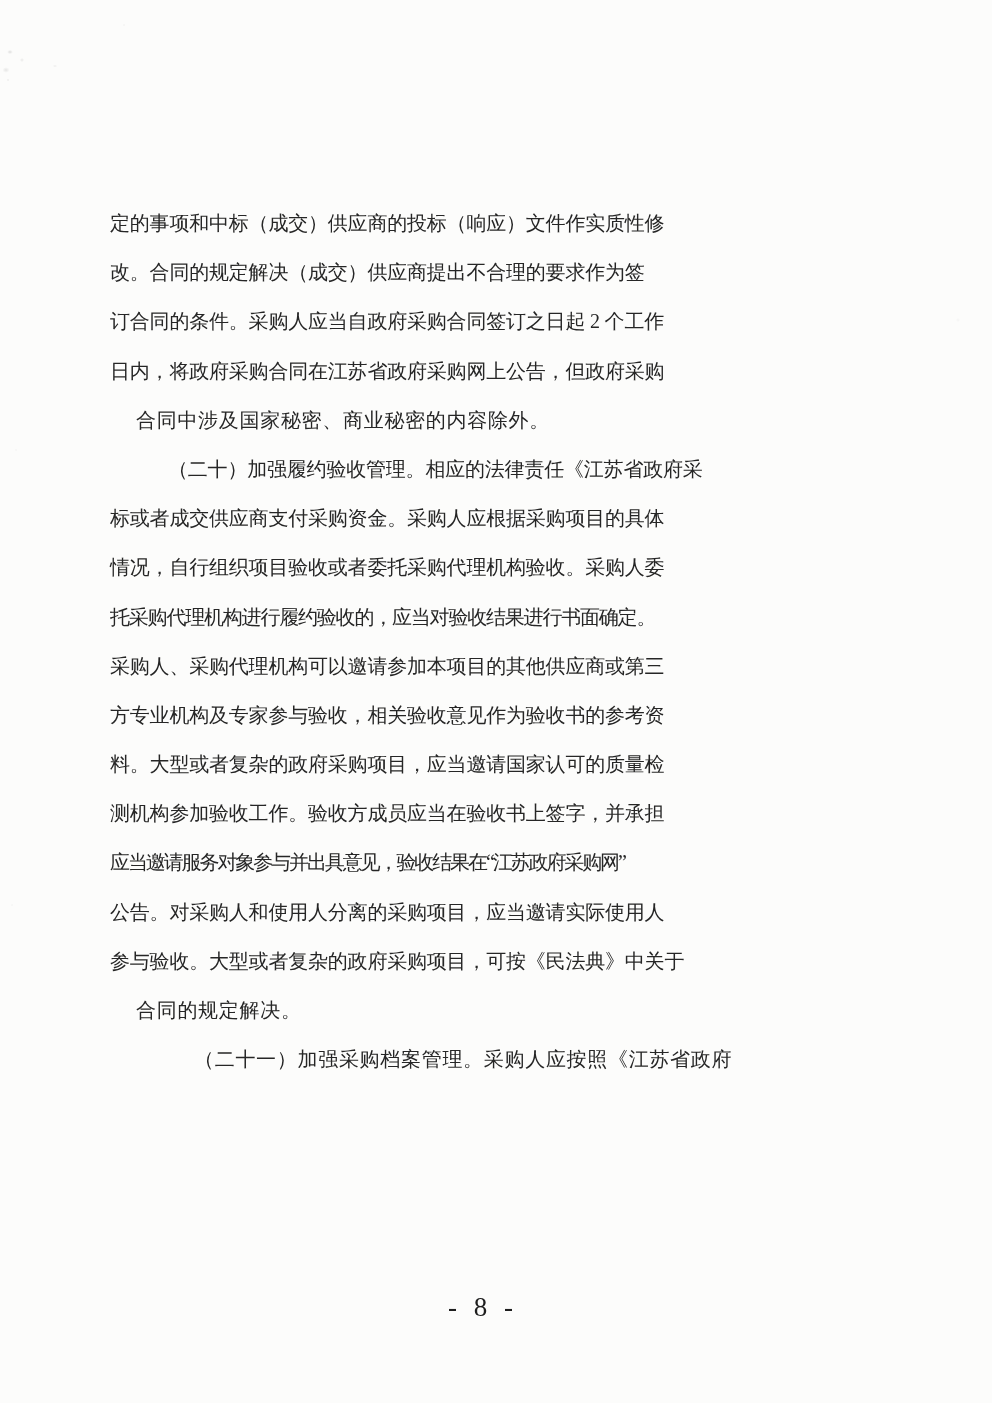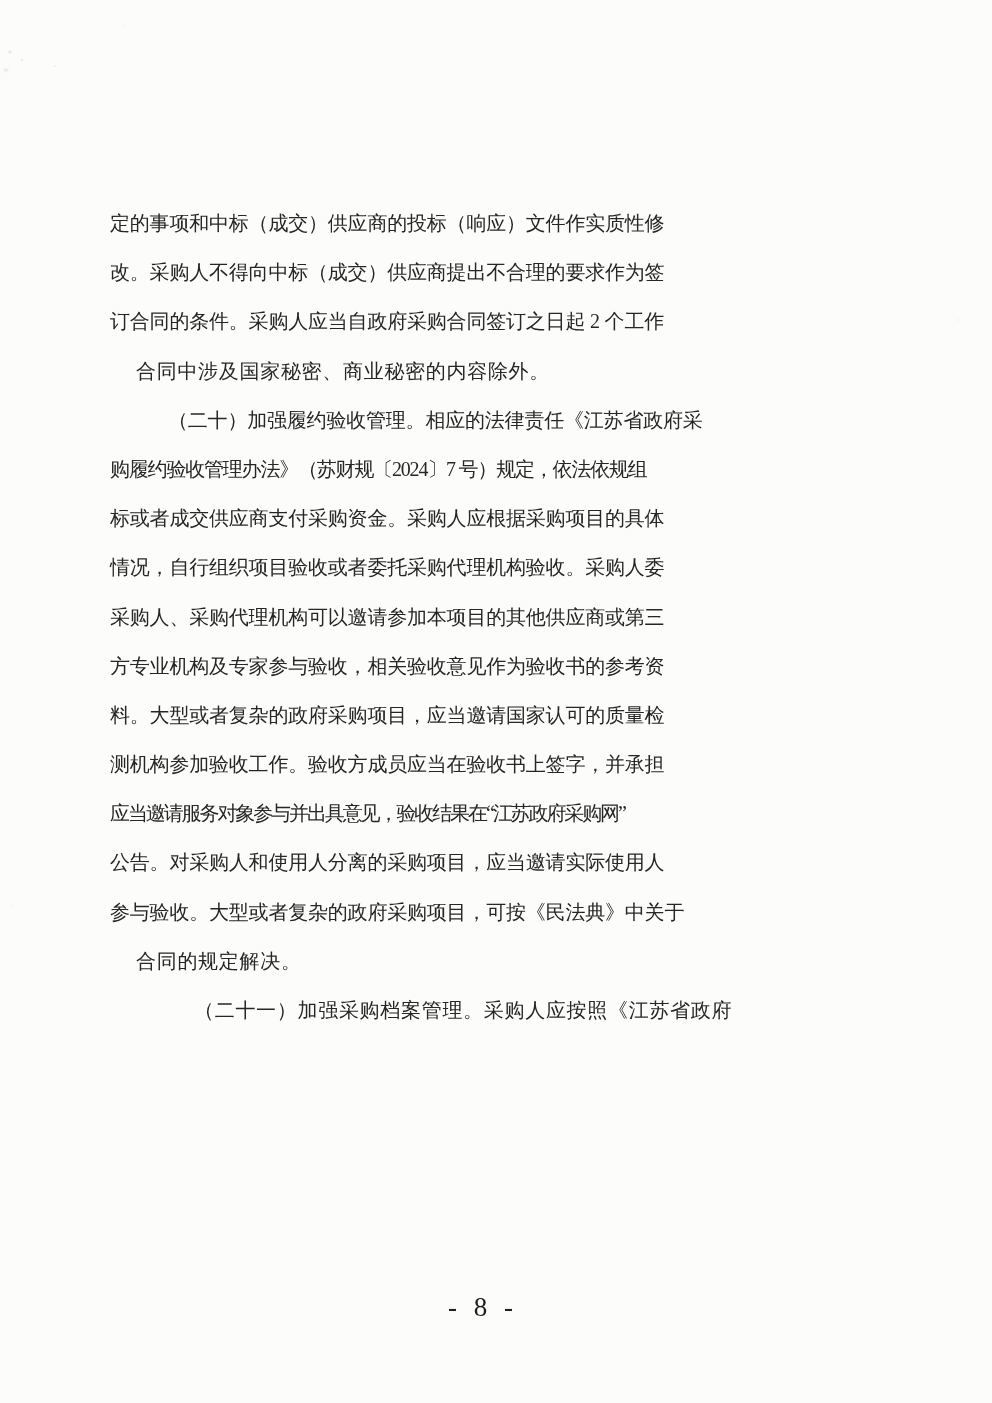--- a/index.html
+++ b/index.html
@@ -64,27 +64,28 @@
   }
 </style>
 </head>
 <body>
 
 <div class="page">
   <div class="noise"></div>
 
   <div class="textblock">
     <div class="line">定的事项和中标（成交）供应商的投标（响应）文件作实质性修</div>
-    <div class="line">改。采购人不得向中标（成交）供应商提出不合理的要求作为签</div>
+    <div class="line">改。合同的规定解决（成交）供应商提出不合理的要求作为签</div>
     <div class="line">订合同的条件。采购人应当自政府采购合同签订之日起 2 个工作</div>
+    <div class="line">日内，将政府采购合同在江苏省政府采购网上公告，但政府采购</div>
     <div class="line short">合同中涉及国家秘密、商业秘密的内容除外。</div>
     <div class="line indent">（二十）加强履约验收管理。相应的法律责任《江苏省政府采</div>
-    <div class="line c29">购履约验收管理办法》（苏财规〔2024〕7 号）规定，依法依规组</div>
     <div class="line">标或者成交供应商支付采购资金。采购人应根据采购项目的具体</div>
     <div class="line">情况，自行组织项目验收或者委托采购代理机构验收。采购人委</div>
+    <div class="line c29">托采购代理机构进行履约验收的，应当对验收结果进行书面确定。</div>
     <div class="line">采购人、采购代理机构可以邀请参加本项目的其他供应商或第三</div>
     <div class="line">方专业机构及专家参与验收，相关验收意见作为验收书的参考资</div>
     <div class="line">料。大型或者复杂的政府采购项目，应当邀请国家认可的质量检</div>
     <div class="line">测机构参加验收工作。验收方成员应当在验收书上签字，并承担</div>
     <div class="line c30">应当邀请服务对象参与并出具意见，验收结果在“江苏政府采购网”</div>
     <div class="line">公告。对采购人和使用人分离的采购项目，应当邀请实际使用人</div>
     <div class="line">参与验收。大型或者复杂的政府采购项目，可按《民法典》中关于</div>
     <div class="line short">合同的规定解决。</div>
     <div class="line short indent">（二十一）加强采购档案管理。采购人应按照《江苏省政府</div>
   </div>

